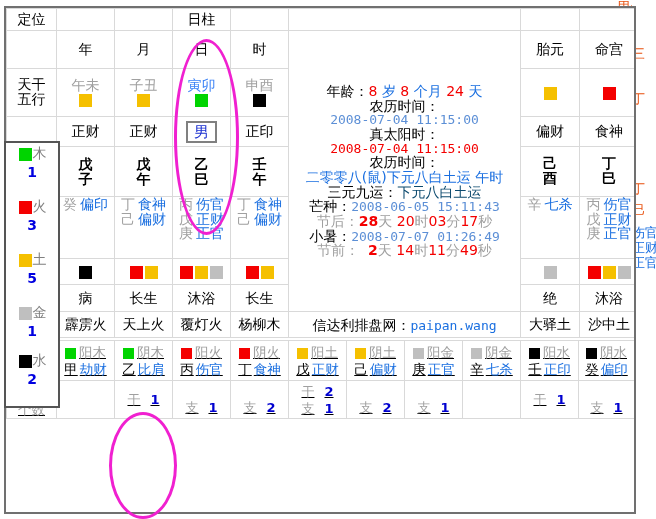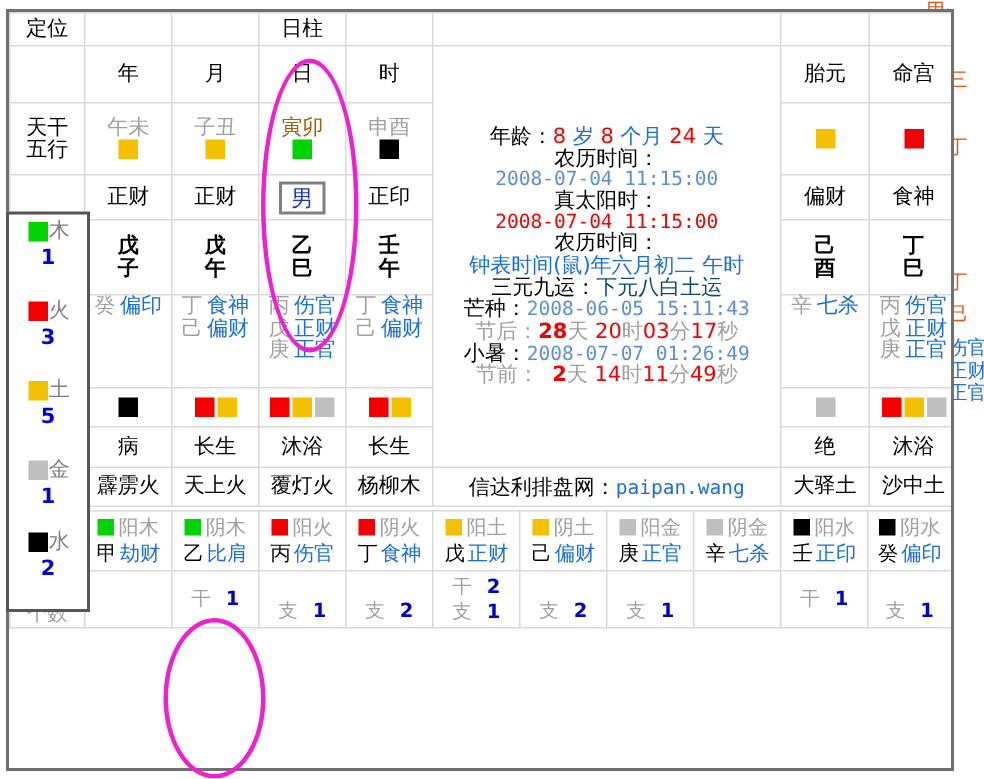--- a/index.html
+++ b/index.html
@@ -44,29 +44,29 @@
   col.c0{width:50px}
   col.cp{width:58px}
   col.cinfo{width:232px}
   col.ct{width:59px}
 
   
   .cyan{background:#e0fbfb;}
   .lav{background:#dde4f5;}
   .red-hdr{background:#f40000;color:#fff;font-weight:normal;}
   .green{color:#008000;}
-  .orange{color:#e8510f;}
+  .orange{color:#e8510f;font-family:Liberation Mono, monospace;}
   .purple{color:#9c27f0;}
   .blue{color:#1a6fe0;}
   .blue2{color:#0c4a6e;}
   .lblue{color:#5c8fd6;}
   .red{color:#f40000;}
   .gray{color:#a0a0a0;}
   .magenta{color:#ff00e0;}
-  .violet{color:#a16207;}
+  .violet{color:#3b82f6;}
   .big{font-size:17px;}
   .hdr-pillar{font-size:16px;}
 
   
   .chip{display:inline-block;width:13px;height:13px;vertical-align:middle;margin:0 1px;}
   .chip-sm{display:inline-block;width:11px;height:11px;vertical-align:middle;margin-right:3px;}
   .k-mu{background:#00d400;}
   .k-huo{background:#f40000;}
   .k-tu{background:#f5c000;}
   .k-jin{background:#bfbfbf;}
@@ -86,21 +86,21 @@
     text-align:left;vertical-align:top;
     padding:3px 0 0 6px;
     font-size:13.5px;line-height:21.2px;
     white-space:nowrap;
   }
   .infocell .ln{white-space:nowrap;}
   .mono{font-family:"DejaVu Sans Mono","Liberation Mono",monospace;font-size:13px;}
   .b{font-weight:bold;margin-top:36px;}
 
   
-  table.tg{border-collapse:collapse;table-layout:fixed;}
+  table.tg{border-collapse:collapse;table-layout:fixed;text-decoration:underline;}
   table.tg td{border:1px solid #d9d9d9;padding:0;text-align:center;vertical-align:middle;font-size:13px;}
   .tg-top{line-height:17px;white-space:nowrap;text-align:left;padding-left:3px;}
   .tg-top .ele{color:#a0a0a0;font-size:13.5px;}
   .tg-top .stem{color:#000;font-size:13.5px;margin-right:2px;}
   .tg-top .god{color:#1a6fe0;font-size:13.5px;}
   .tg-cnt{line-height:17px;font-size:13px;color:#a0a0a0;}
   .tg-cnt .num{color:#0000d0;font-weight:bold;margin-left:10px;}
   .tg-lab{color:#e8510f;font-size:13.5px;line-height:18px;}
   .tg-lab2{color:#a0a0a0;font-size:13.5px;line-height:18px;}
 
@@ -178,21 +178,21 @@
           <span class="red">8</span>
           <span class="blue">个月</span>
           <span class="red">24</span>
           <span class="blue">天</span>
         </div>
         <div class="ln">农历时间：</div>
         <div class="ln mono lblue">2008-07-04 11:15:00</div>
         <div class="ln">真太阳时：</div>
         <div class="ln mono red">2008-07-04 11:15:00</div>
         <div class="ln">农历时间：</div>
-        <div class="ln blue">钟表时间(鼠)年六月初二 午时</div>
+        <div class="ln blue">二零零八(鼠)下元八白土运 午时</div>
         <div class="ln">
           <span>三元九运：</span><span class="blue2">下元八白土运</span>
         </div>
         <div class="ln">
           <span>芒种：</span><span class="mono lblue">2008-06-05 15:11:43</span>
         </div>
         <div class="ln">
           <span class="gray">节后：</span><span class="red b">28</span><span class="gray">天</span>
           <span class="red">20</span><span class="gray">时</span><span class="red">03</span><span class="gray">分</span><span class="red">17</span><span class="gray">秒</span>
         </div>

